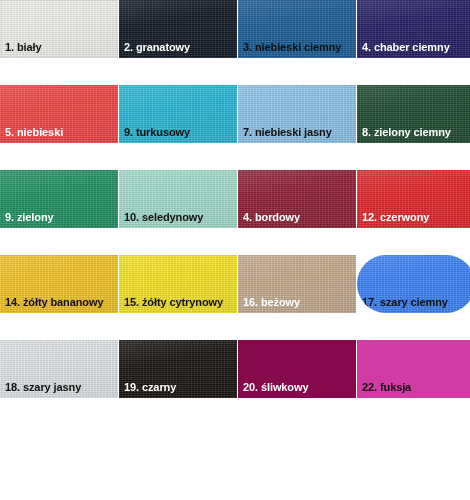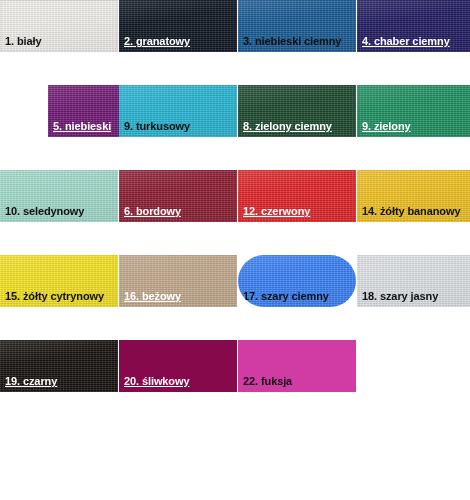--- a/index.html
+++ b/index.html
@@ -22,21 +22,21 @@
     grid-template-columns: repeat(4, 118px);
     grid-template-rows: repeat(5, 62px);
     column-gap: 1px;
     row-gap: 23px;
     padding: 0;
     box-sizing: border-box;
   }
   .swatch {
     position: relative;
     width: 118px;
-    height: 52px;
+    height: 58px;
     overflow: hidden;
     box-sizing: border-box;
   }
   
   .swatch .weave {
     position: absolute;
     inset: 0;
     background-image:
       repeating-linear-gradient(0deg,
         rgba(255,255,255,0.11) 0px,
@@ -63,21 +63,21 @@
     position: absolute;
     left: 5px;
     bottom: 5px;
     font-size: 11px;
     font-weight: bold;
     line-height: 12px;
     letter-spacing: -0.1px;
     white-space: nowrap;
     z-index: 3;
   }
-  .label-light { color: #ffffff; text-decoration: underline; }
+  .label-light { color: #ffffff; }
   .label-dark  { color: #111111; }
 
   
   .swatch.bordered { box-shadow: inset 0 0 0 1px rgba(0,0,0,0.06); }
 </style>
 </head>
 <body>
 
 <div id="swatch-grid">
     <div class="swatch bordered" style="background: rgb(242, 241, 238);">
@@ -93,49 +93,54 @@
     <div class="swatch" style="background: rgb(26, 92, 150);">
       <div class="weave"></div>
       <div class="sheen"></div>
       <div class="swatch-label label-dark" style="color: rgb(17, 17, 17);">3. niebieski ciemny</div>
     </div>
     <div class="swatch" style="background: rgb(35, 29, 99);">
       <div class="weave"></div>
       <div class="sheen"></div>
       <div class="swatch-label label-light" style="color: rgb(255, 255, 255);">4. chaber ciemny</div>
     </div>
-    <div class="swatch" style="background: #701a75; margin-left: 48px;">
+    <div class="swatch" style="background: #ef4444;">
       <div class="weave"></div>
       <div class="sheen"></div>
       <div class="swatch-label label-light" style="color: rgb(255, 255, 255);">5. niebieski</div>
     </div>
     <div class="swatch" style="background: rgb(41, 182, 212);">
       <div class="weave"></div>
       <div class="sheen"></div>
       <div class="swatch-label label-dark" style="color: rgb(17, 17, 17);">9. turkusowy</div>
+    </div>
+    <div class="swatch" style="background: rgb(140, 195, 232);">
+      <div class="weave"></div>
+      <div class="sheen"></div>
+      <div class="swatch-label label-dark" style="color: rgb(17, 17, 17);">7. niebieski jasny</div>
     </div>
     <div class="swatch" style="background: rgb(29, 74, 46);">
       <div class="weave"></div>
       <div class="sheen"></div>
       <div class="swatch-label label-light" style="color: rgb(255, 255, 255);">8. zielony ciemny</div>
     </div>
     <div class="swatch" style="background: rgb(31, 145, 98);">
       <div class="weave"></div>
       <div class="sheen"></div>
       <div class="swatch-label label-light" style="color: rgb(255, 255, 255);">9. zielony</div>
     </div>
     <div class="swatch" style="background: rgb(164, 221, 205);">
       <div class="weave"></div>
       <div class="sheen"></div>
       <div class="swatch-label label-dark" style="color: rgb(17, 17, 17);">10. seledynowy</div>
     </div>
     <div class="swatch" style="background: rgb(142, 31, 52);">
       <div class="weave"></div>
       <div class="sheen"></div>
-      <div class="swatch-label label-light" style="color: rgb(255, 255, 255);">6. bordowy</div>
+      <div class="swatch-label label-light" style="color: rgb(255, 255, 255);">4. bordowy</div>
     </div>
     <div class="swatch" style="background: rgb(226, 38, 42);">
       <div class="weave"></div>
       <div class="sheen"></div>
       <div class="swatch-label label-light" style="color: rgb(255, 255, 255);">12. czerwony</div>
     </div>
     <div class="swatch" style="background: rgb(242, 195, 36);">
       <div class="weave"></div>
       <div class="sheen"></div>
       <div class="swatch-label label-dark" style="color: rgb(17, 17, 17);">14. żółty bananowy</div>

